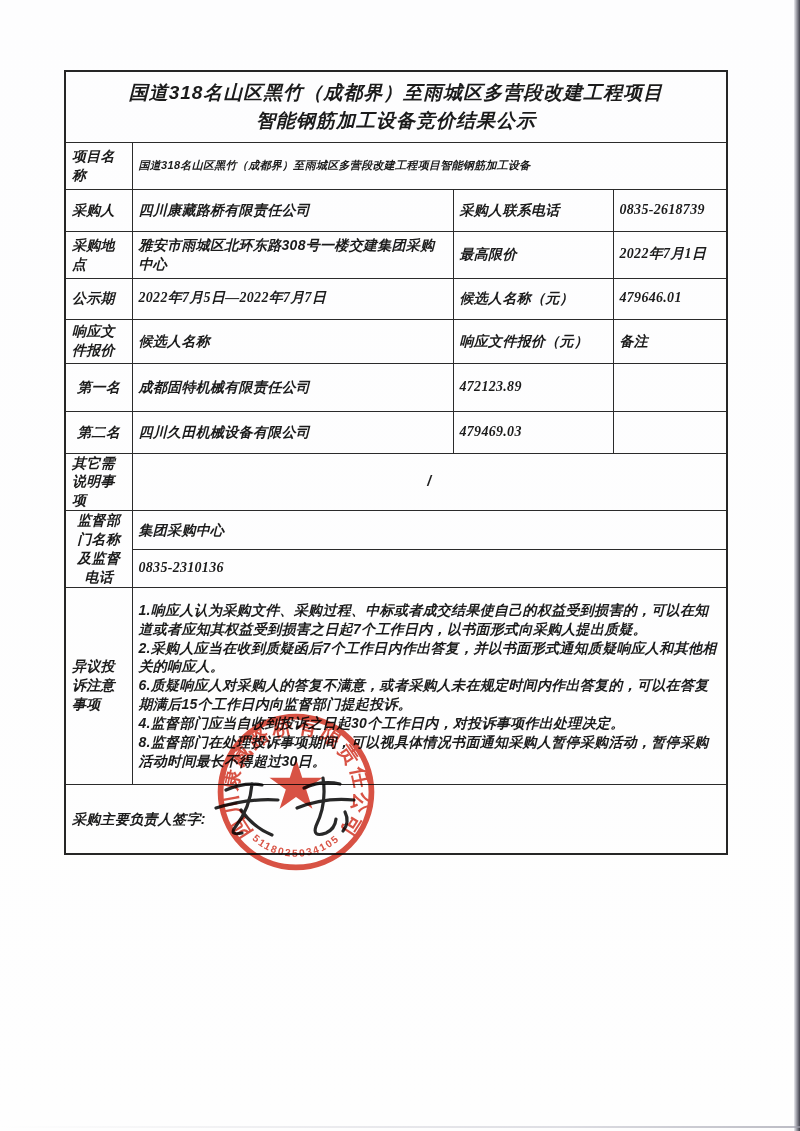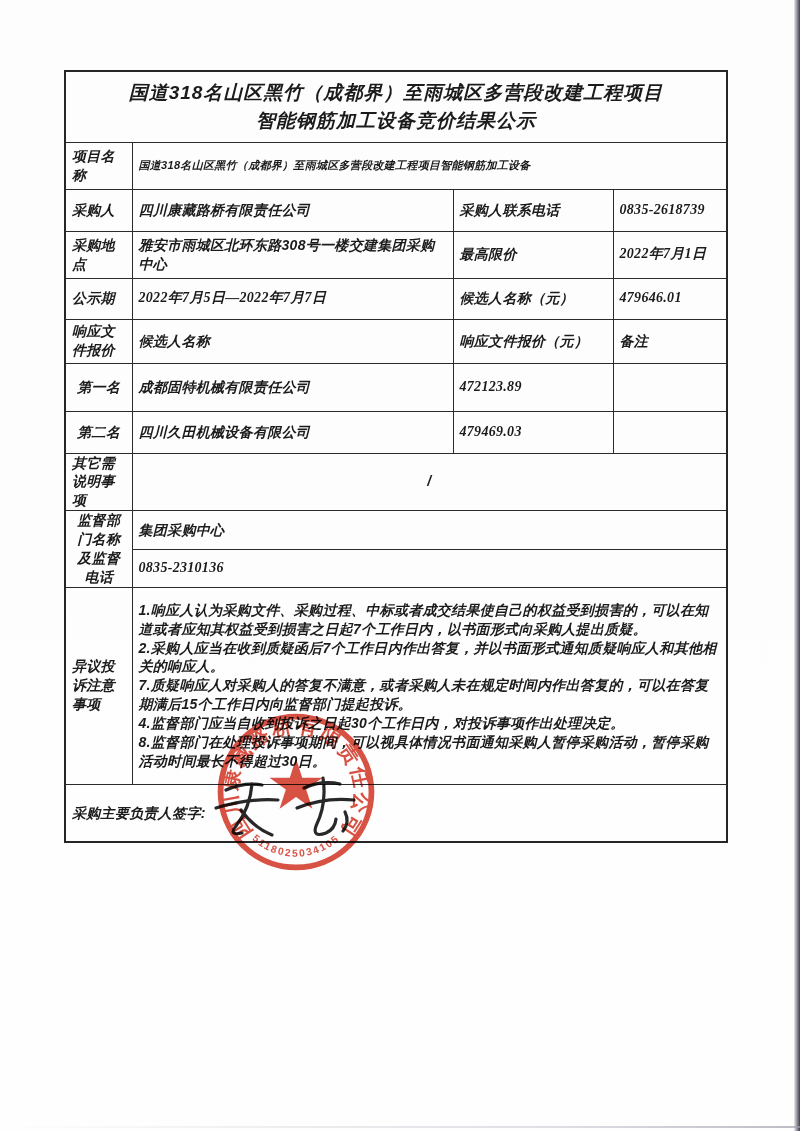--- a/index.html
+++ b/index.html
@@ -146,26 +146,26 @@
           <td class="center" colspan="3">集团采购中心</td>
         </tr>
         <tr style="height:37px">
           <td class="center num" colspan="3">0835-2310136</td>
         </tr>
         <tr style="height:197px">
           <td class="lbl">异议投诉注意事项</td>
           <td class="objection-text" colspan="3">
             <p class="obj-item">1.响应人认为采购文件、采购过程、中标或者成交结果使自己的权益受到损害的，可以在知道或者应知其权益受到损害之日起7个工作日内，以书面形式向采购人提出质疑。</p>
             <p class="obj-item">2.采购人应当在收到质疑函后7个工作日内作出答复，并以书面形式通知质疑响应人和其他相关的响应人。</p>
-            <p class="obj-item">7.质疑响应人对采购人的答复不满意，或者采购人未在规定时间内作出答复的，可以在答复期满后15个工作日内向监督部门提起投诉。</p>
+            <p class="obj-item">6.质疑响应人对采购人的答复不满意，或者采购人未在规定时间内作出答复的，可以在答复期满后15个工作日内向监督部门提起投诉。</p>
             <p class="obj-item">4.监督部门应当自收到投诉之日起30个工作日内，对投诉事项作出处理决定。</p>
             <p class="obj-item">8.监督部门在处理投诉事项期间，可以视具体情况书面通知采购人暂停采购活动，暂停采购活动时间最长不得超过30日。</p>
           </td>
         </tr>
-        <tr style="height:58px">
+        <tr style="height:70px">
           <td class="sign-row" colspan="4">
             <span>采购主要负责人签字:</span>
           </td>
         </tr>
       </tbody>
     </table>
   </div>
 
   <svg class="sign-svg" viewBox="0 0 170 80">
     <g fill="none" stroke="#151515" stroke-width="3.2" stroke-linecap="round" stroke-linejoin="round">

